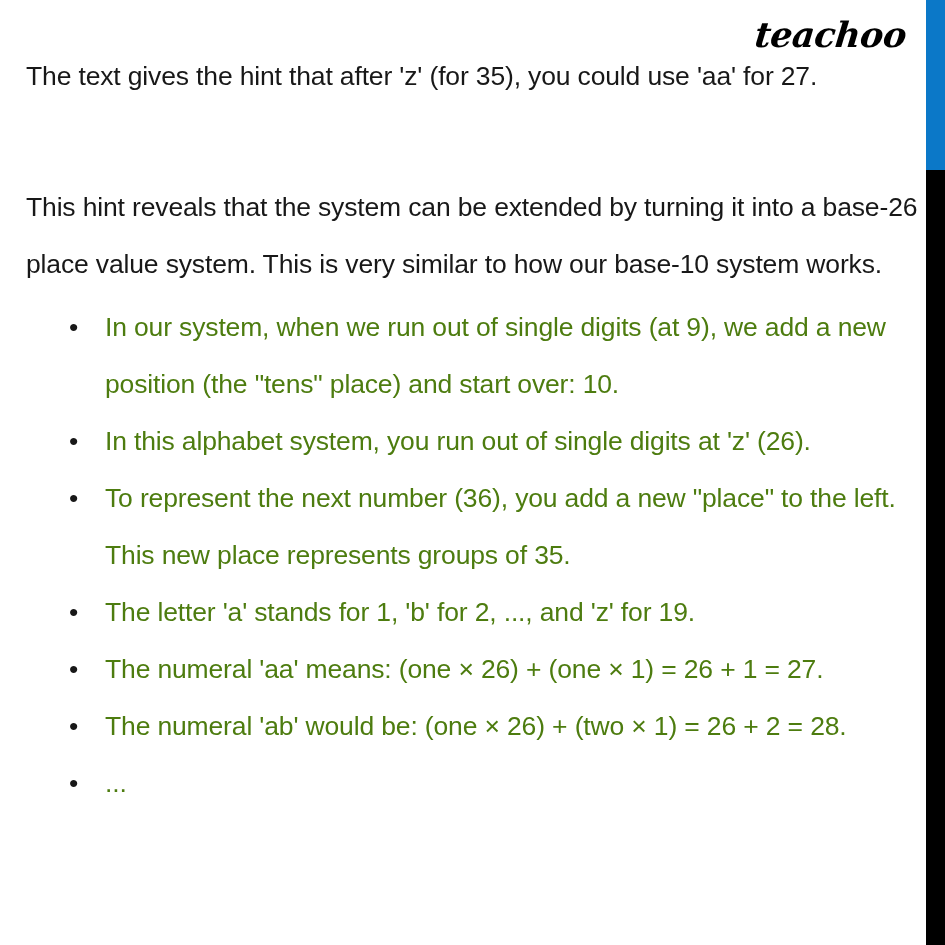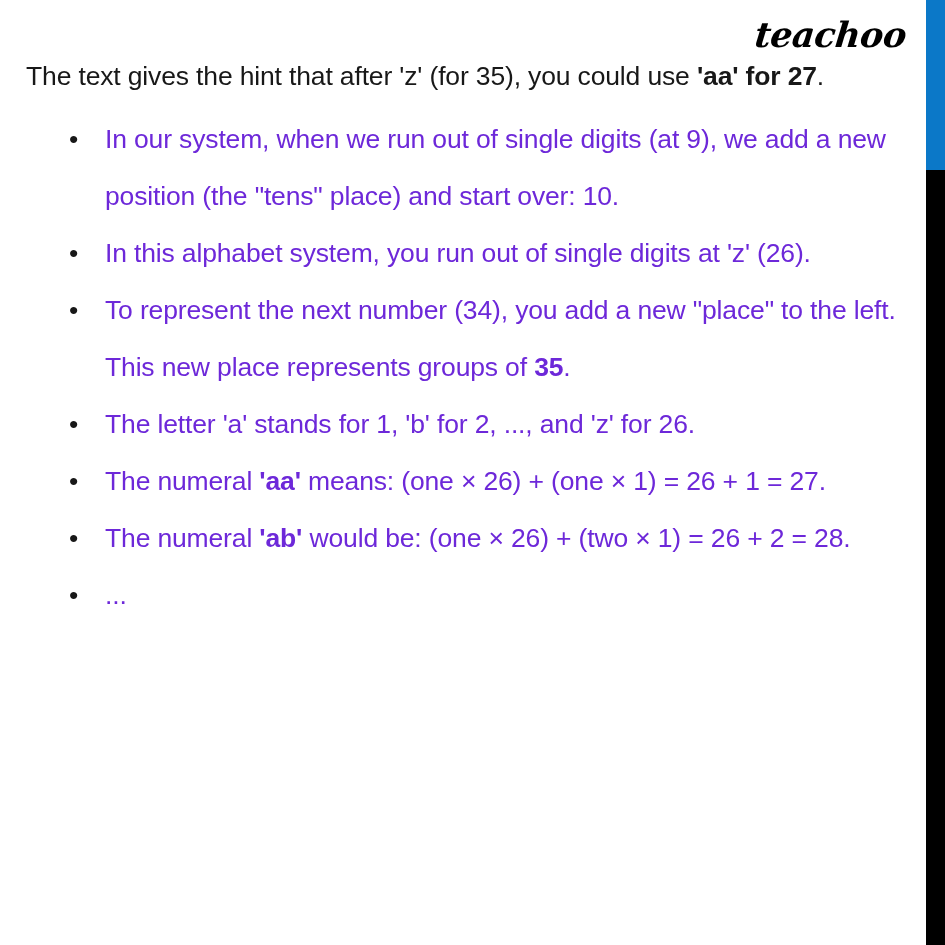--- a/index.html
+++ b/index.html
@@ -78,21 +78,21 @@
     margin: 0;
     letter-spacing: -0.15px;
   }
   #para-1 {
     margin-top: 2px;
   }
   #para-2 {
     margin-top: 74px;
   }
   .para b, .bullet-text b {
-    font-weight: bold;
+    font-weight: normal;
   }
 
   
   #bullet-list {
     list-style: none;
     margin: 0;
     padding: 0;
     margin-top: 6px;
   }
   .bullet-item {
@@ -108,61 +108,62 @@
     line-height: 57px;
     color: #181818;
     text-align: left;
     padding-left: 43px;
     box-sizing: content-box;
   }
   .bullet-text {
     flex: 1 1 auto;
     font-size: 26.5px;
     line-height: 57px;
-    color: #6d28d9;
+    color: #4d7c0f;
     letter-spacing: -0.15px;
   }
 </style>
 </head>
 <body>
 
 <div id="edge-bars">
   <div id="edge-bar-blue"></div>
   <div id="edge-bar-black"></div>
 </div>
 
 <div id="content">
 
   <div id="brand">
     <span id="brand-text">teachoo</span>
   </div>
 
   <p class="para" id="para-1"><span>The text gives the hint that after 'z' (for 35), you could use </span><b>'aa' for 27</b><span>.</span></p>
 
+  <p class="para" id="para-2"><span>This hint reveals that the system can be extended by turning it into a </span><b>base-26 place value system</b><span>. This is very similar to how our base-10 system works.</span></p>
 
   <ul id="bullet-list">
 
     <li class="bullet-item">
       <span class="bullet-marker">•</span>
       <span class="bullet-text"><span>In our system, when we run out of single digits (at 9), we add a new position (the "tens" place) and start over: 10.</span><b></b><span></span></span>
     </li>
 
     <li class="bullet-item">
       <span class="bullet-marker">•</span>
       <span class="bullet-text"><span>In this alphabet system, you run out of single digits at 'z' (26).</span><b></b><span></span></span>
     </li>
 
     <li class="bullet-item">
       <span class="bullet-marker">•</span>
-      <span class="bullet-text"><span>To represent the next number (34), you add a new "place" to the left. This new place represents groups of </span><b>35</b><span>.</span></span>
+      <span class="bullet-text"><span>To represent the next number (36), you add a new "place" to the left. This new place represents groups of </span><b>35</b><span>.</span></span>
     </li>
 
     <li class="bullet-item">
       <span class="bullet-marker">•</span>
-      <span class="bullet-text"><span>The letter 'a' stands for 1, 'b' for 2, ..., and 'z' for 26.</span><b></b><span></span></span>
+      <span class="bullet-text"><span>The letter 'a' stands for 1, 'b' for 2, ..., and 'z' for 19.</span><b></b><span></span></span>
     </li>
 
     <li class="bullet-item">
       <span class="bullet-marker">•</span>
       <span class="bullet-text"><span>The numeral </span><b>'aa'</b><span> means: (one × 26) + (one × 1) = 26 + 1 = 27.</span></span>
     </li>
 
     <li class="bullet-item">
       <span class="bullet-marker">•</span>
       <span class="bullet-text"><span>The numeral </span><b>'ab'</b><span> would be: (one × 26) + (two × 1) = 26 + 2 = 28.</span></span>

